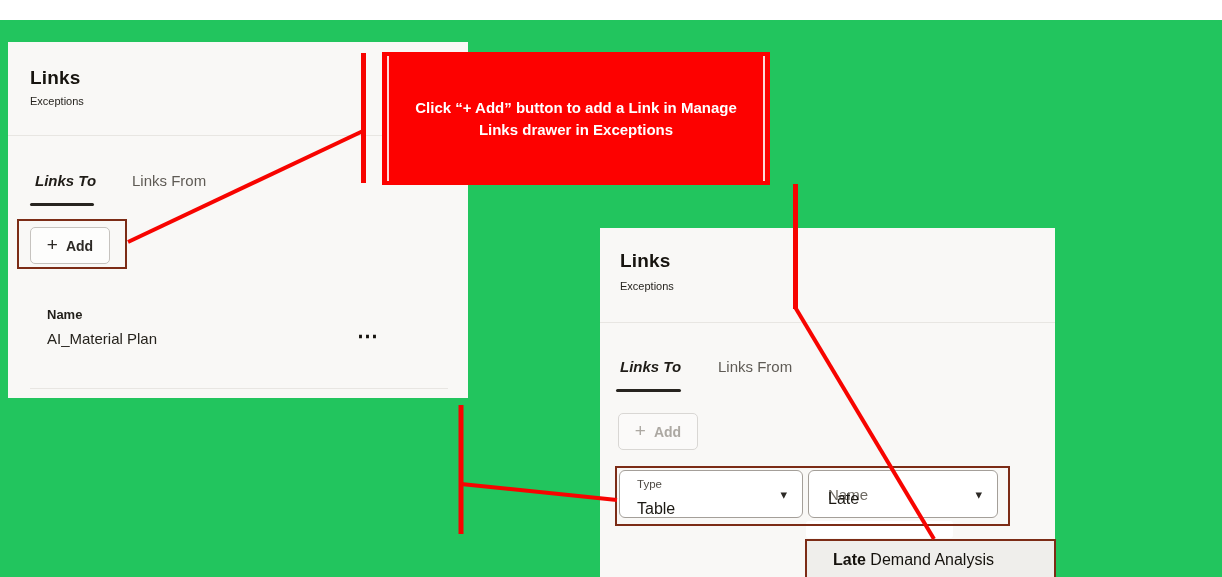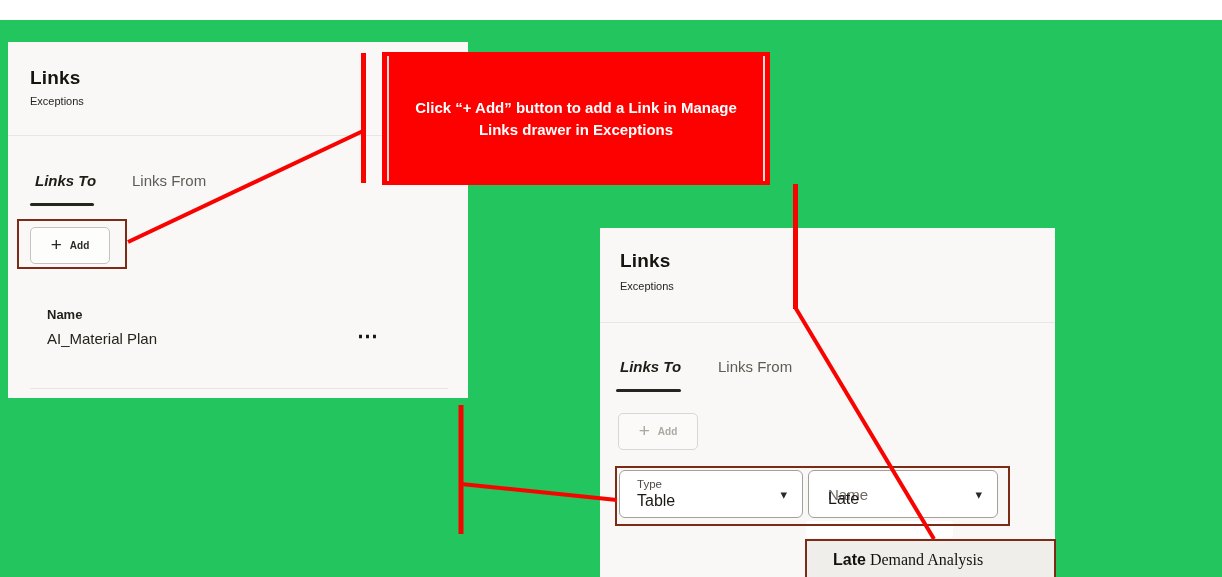--- a/index.html
+++ b/index.html
@@ -17,44 +17,44 @@
   .h-divider { position:absolute; height:1px; background:#e8e6e2; }
 
   .tab { position:absolute; font-size:15px; cursor:pointer; }
   .tab.active { font-weight:bold; color:#201d18;font-style:italic; }
   .tab.inactive { color:#5f5b55; }
   .tab-underline { position:absolute; height:3px; background:#27241f; border-radius:2px; }
 
   .add-btn { position:absolute; width:80px; height:37px; background:#fdfdfc; border:1px solid #c6c3bf;
              border-radius:5px; display:flex; align-items:center; justify-content:center; gap:8px; cursor:pointer; }
   .add-btn .plus { font-size:19px; font-weight:normal; color:#2c2925; line-height:1; margin-top:-2px; }
-  .add-btn .lbl  { font-size:10px; font-weight:bold; color:#2c2925; }
+  .add-btn .lbl  { font-size:14px; font-weight:bold; color:#2c2925; }
   .add-btn.disabled { border-color:#d9d7d4; background:#fbfaf9; cursor:default; }
   .add-btn.disabled .plus, .add-btn.disabled .lbl { color:#aca8a2; }
 
   .annot-rect { position:absolute; border:2px solid #7c2c16; z-index:2; pointer-events:none; }
 
   .col-header { position:absolute; font-size:13px; font-weight:bold; color:#211e19; }
   .item-name  { position:absolute; font-size:15px; color:#26231d; }
   .overflow   { position:absolute; font-size:21px; font-weight:bold; color:#17140f; letter-spacing:1px; cursor:pointer; line-height:1; }
 
   
   .field { position:absolute; background:#ffffff; border:1px solid #a49f99; border-radius:6px; height:48px; }
   .field .float-label { position:absolute; left:17px; top:7px;  font-size:11.5px; color:#4e4a44; }
   .field .ghost-label { position:absolute; left:19px; top:15px; font-size:15px;   color:#6e6a63; }
-  .field .value       { position:absolute; left:17px; top:21px; font-size:16px;   color:#1b1813; }
+  .field .value       { position:absolute; left:17px; top:29px; font-size:16px;   color:#1b1813; }
   .field .value2      { position:absolute; left:19px; top:19px; font-size:16px;   color:#1b1813; }
   .field .caret { position:absolute; right:15px; top:16px; font-size:13px; color:#2c2925; }
 
   .white-strip { position:absolute; background:#ffffff; border-radius:3px; z-index:2; }
 
   .suggestion { position:absolute; background:#efeeeb; border:2px solid #7c2c16; display:flex; align-items:center;
                 padding-left:26px; font-size:16px; color:#15120d; z-index:3; cursor:pointer; }
   .suggestion .match { font-weight:bold; }
-  .suggestion .rest  { white-space:pre;font-family:Liberation Serif, serif; }
+  .suggestion .rest  { white-space:pre; }
 
   
   .callout { position:absolute; background:#fd0100; z-index:5; display:flex; align-items:center; justify-content:center;
              text-align:center; color:#ffffff; font-weight:bold; font-size:15px; line-height:1.45; padding:0 31px; }
   .callout::before, .callout::after { content:""; position:absolute; top:4px; bottom:4px; width:2px; background:#ffd9d9; }
   .callout::before { left:5px; }
   .callout::after  { right:5px; }
   #callout-add        { left:382px; top:32px;  width:388px; height:133px; }
   #callout-drill      { left:828px; top:163px; width:387px; height:138px; }
   #callout-type-name  { left:50px;  top:383px; width:390px; height:132px; }

